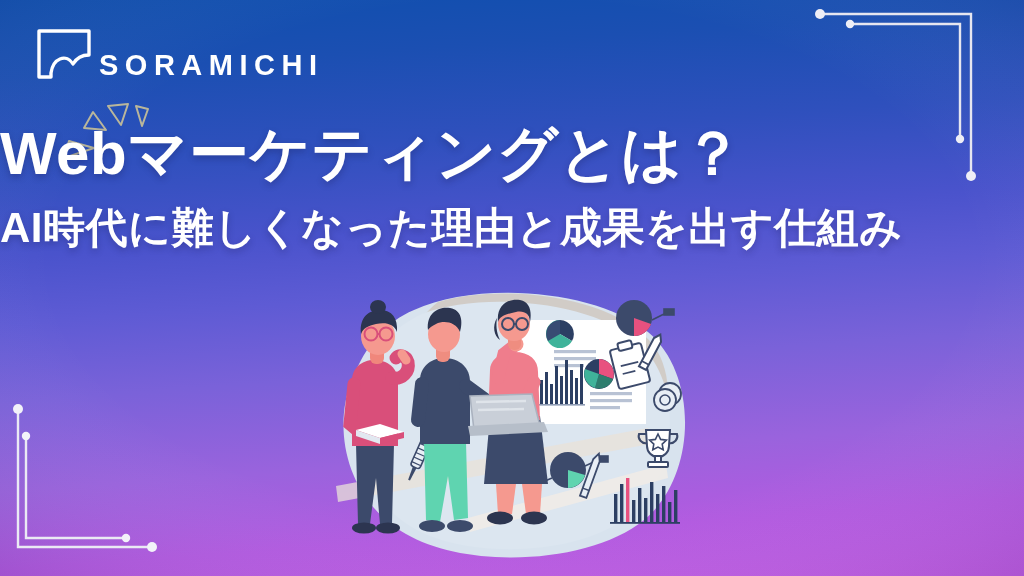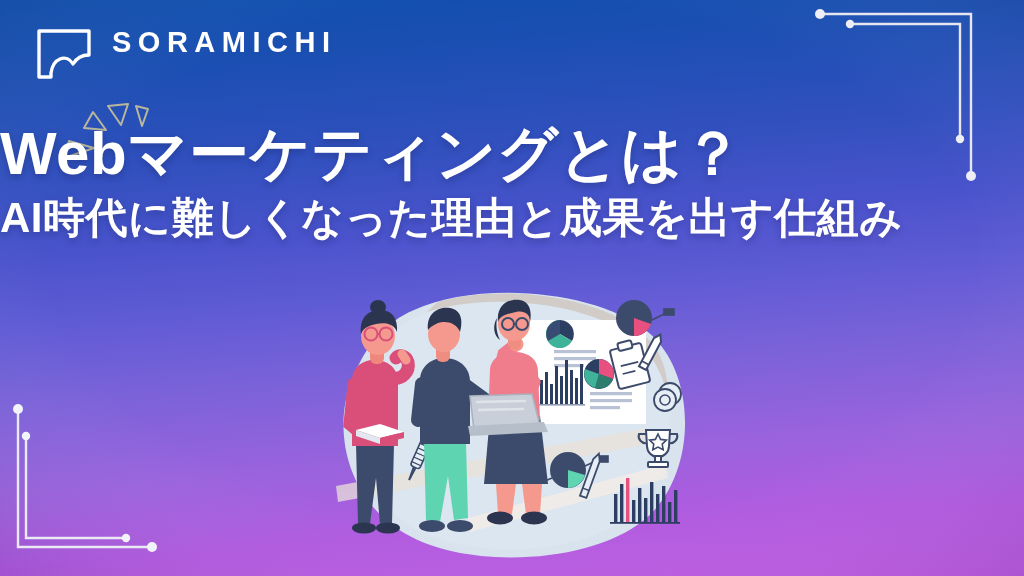--- a/index.html
+++ b/index.html
@@ -14,37 +14,37 @@
       #1b4fb2 12%,
       #2f50bd 26%,
       #4a53cc 40%,
       #5e5bd4 50%,
       #7a62d9 62%,
       #9a63dd 76%,
       #b25ae0 88%,
       #c05ce2 100%);
   }
   
-  #brand{position:absolute;left:36px;top:28px;display:flex;align-items:flex-start;gap:20px;}
+  #brand{position:absolute;left:36px;top:28px;display:flex;align-items:flex-end;gap:7px;}
   #brand-mark{width:56px;height:52px;}
   #brand-name{
     color:#ffffff;font-size:29px;font-weight:700;letter-spacing:6.5px;
     line-height:1;white-space:nowrap;
   }
   
   #headline{position:absolute;left:0;top:122px;width:1024px;text-align:left;}
   #title{
     color:#ffffff;font-size:60px;font-weight:700;line-height:1.08;
     letter-spacing:0.5px;margin:0;
     text-shadow:0 3px 7px rgba(20,20,70,.28);
     white-space:nowrap;
   }
   #subtitle{
     color:#ffffff;font-size:42px;font-weight:700;line-height:1.1;
-    letter-spacing:0.5px;margin:8px 0 0 0;
+    letter-spacing:0.5px;margin:18px 0 0 0;
     text-shadow:0 3px 7px rgba(20,20,70,.28);
     white-space:nowrap;
   }
   
   #sparkle{position:absolute;left:58px;top:100px;width:92px;height:76px;}
   
   #corner-tr{position:absolute;right:0;top:0;width:260px;height:190px;}
   #corner-bl{position:absolute;left:0;bottom:0;width:230px;height:190px;}
   
   #illustration{position:absolute;left:318px;top:288px;width:392px;height:288px;}

